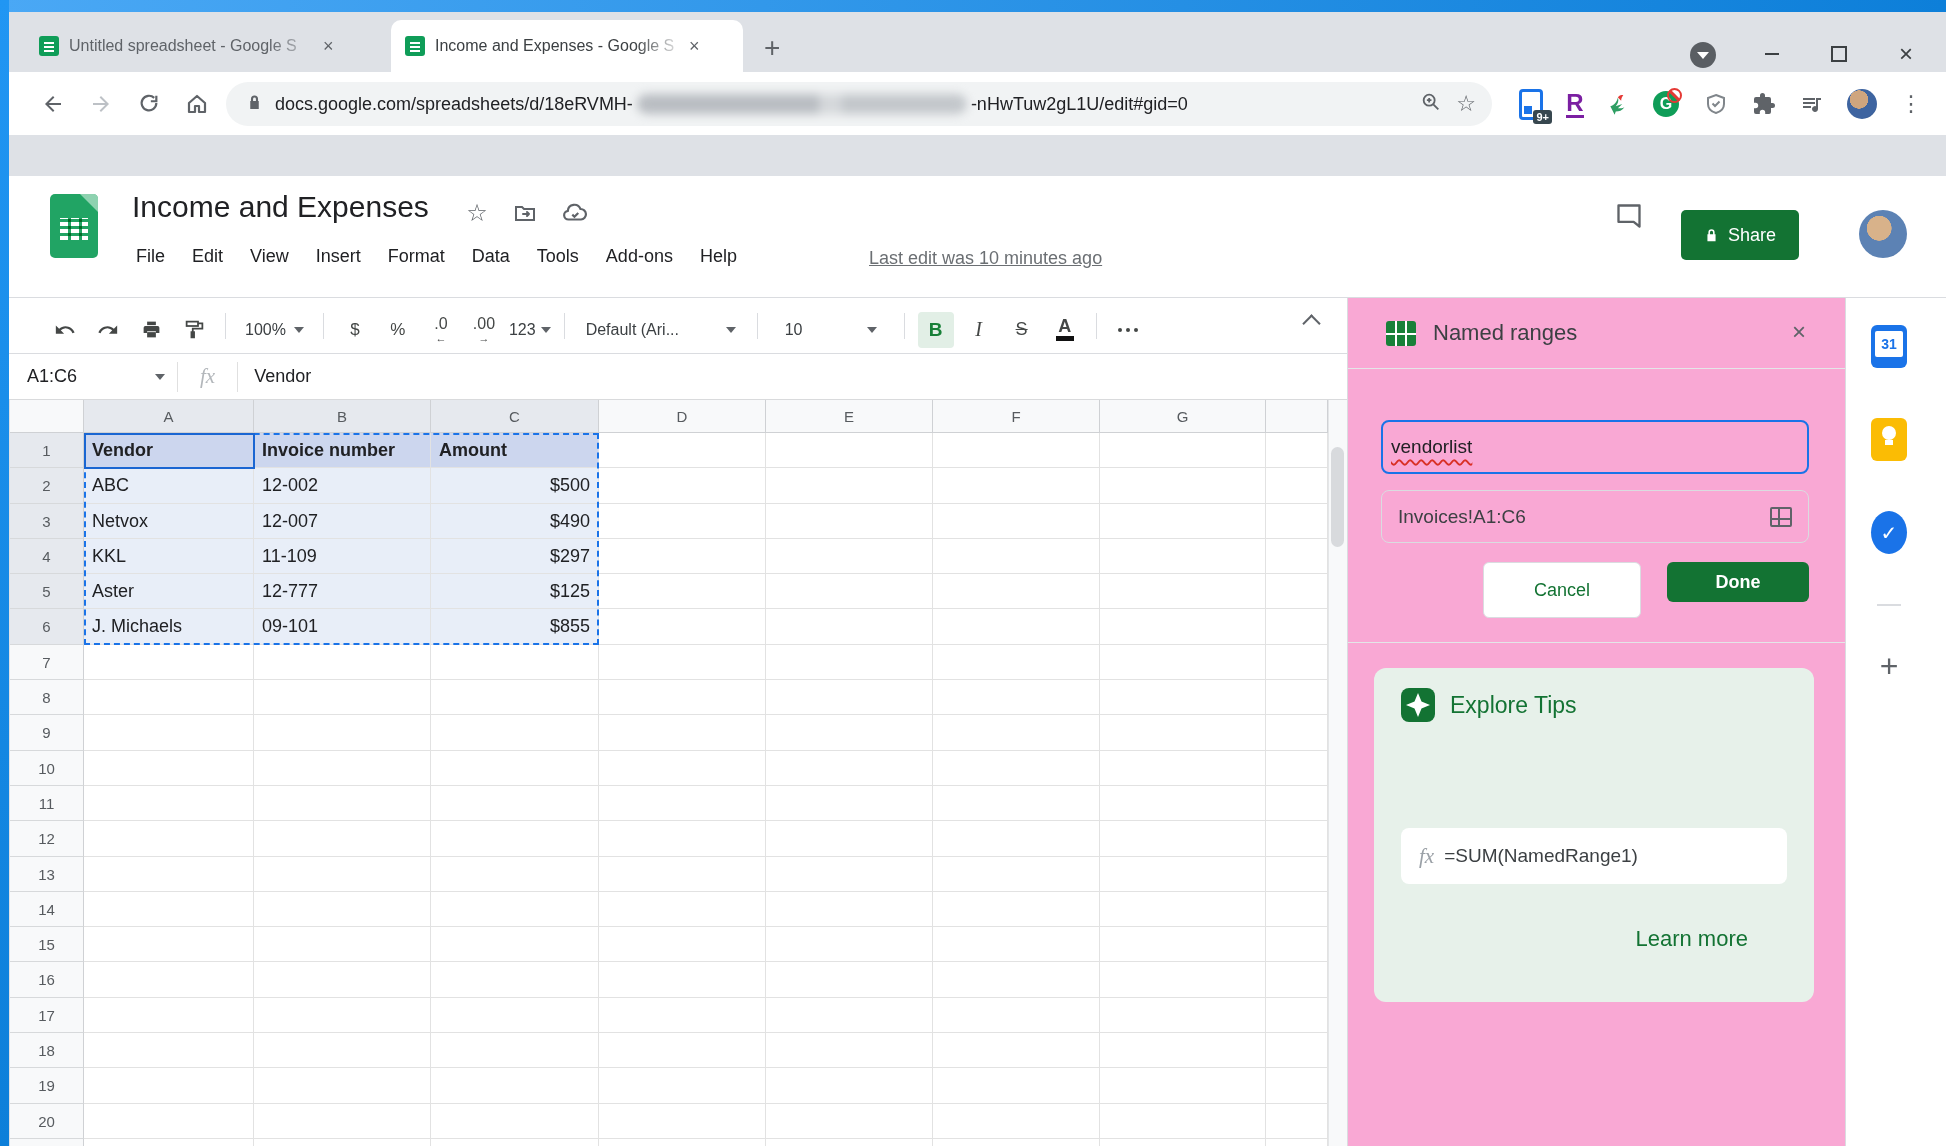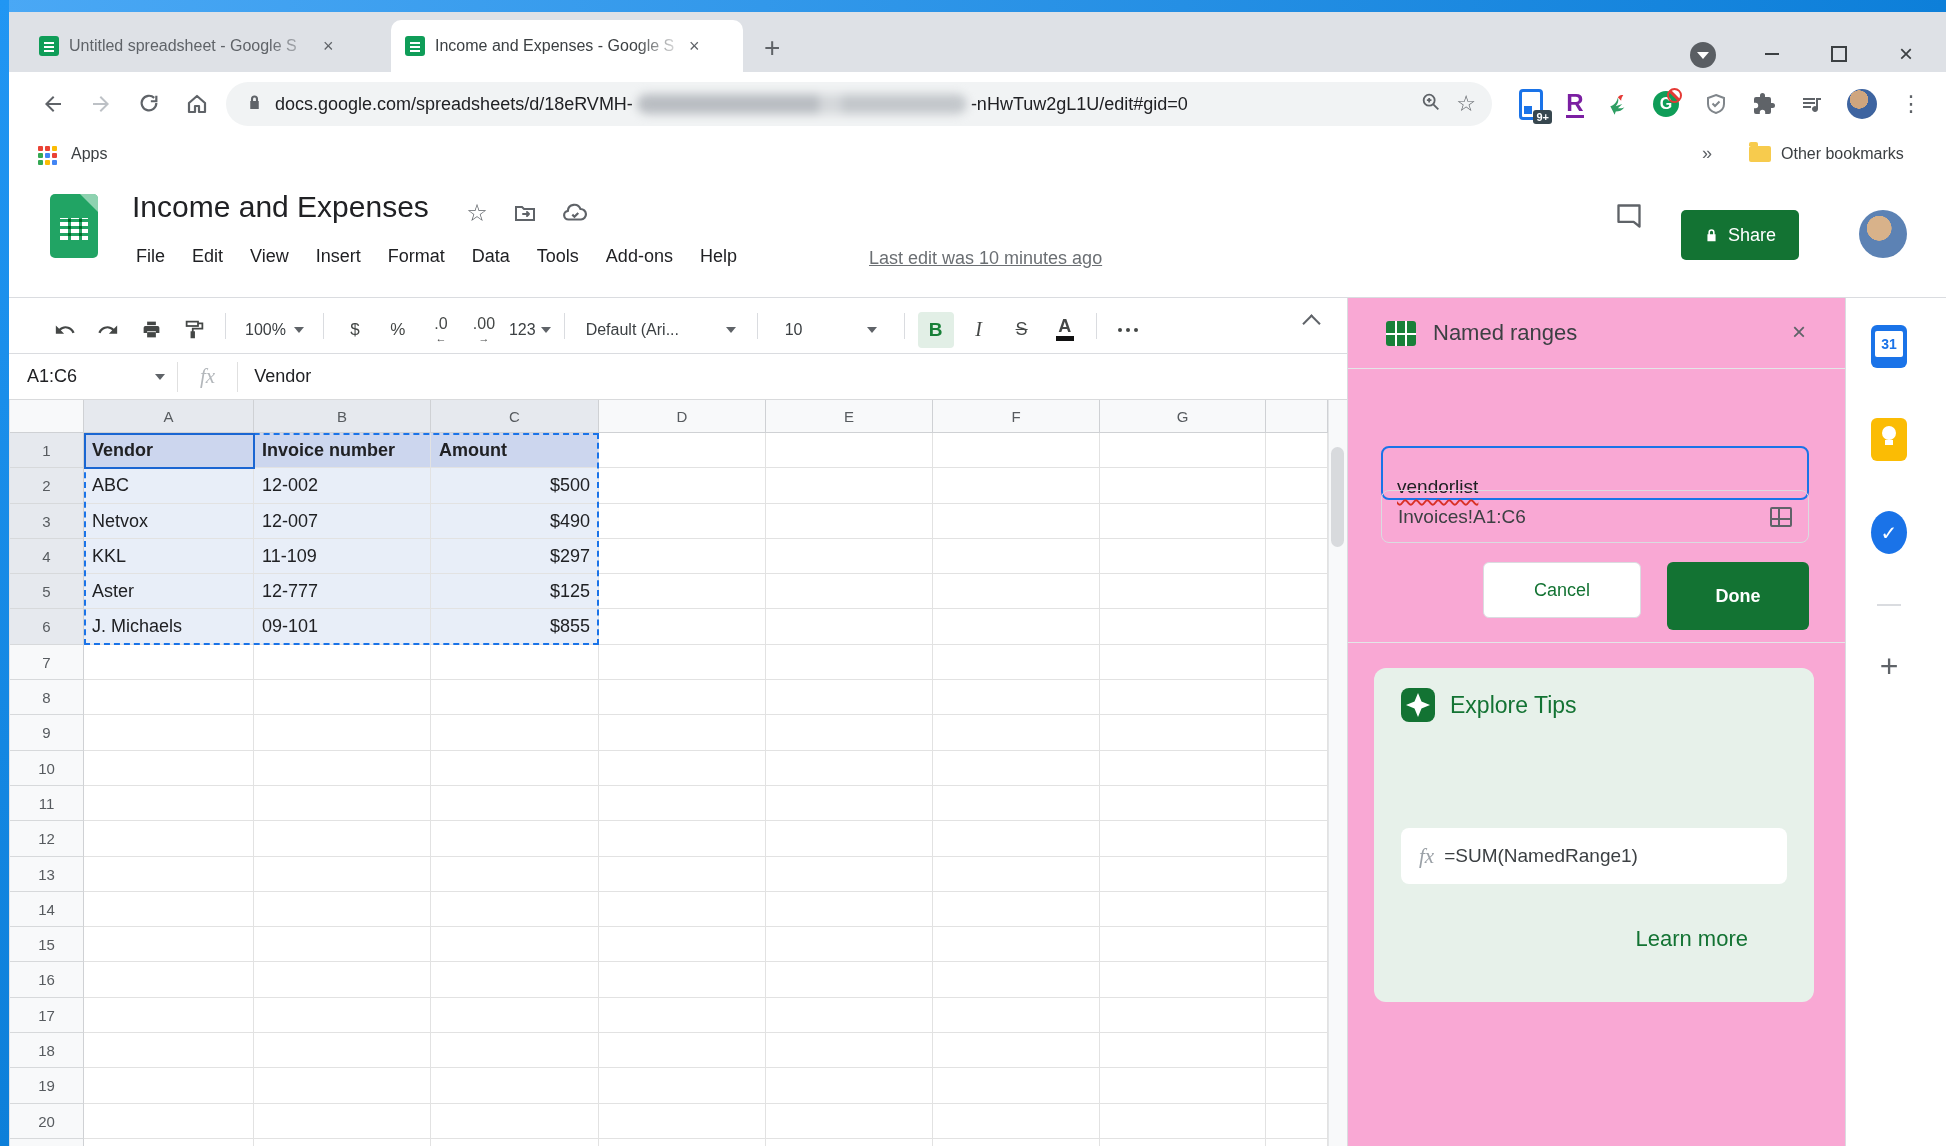--- a/index.html
+++ b/index.html
@@ -139,31 +139,31 @@
   
   #panel{left:1347px;top:298px;width:498px;height:848px;background:#f9a8d4;border-left:1px solid #dadce0;box-sizing:border-box;}
   #panel-head{position:absolute;left:0;top:0;width:498px;height:70px;display:flex;align-items:center;}
   #nr-icon{width:30px;height:25px;margin-left:38px;border-radius:3px;background-color:#188038;
     background-image:linear-gradient(90deg,transparent 0 9px,#fff 9px 11px,transparent 11px 19px,#fff 19px 21px,transparent 21px),
                      linear-gradient(0deg,transparent 0 11px,#fff 11px 13px,transparent 13px);}
   #panel-title{font-size:22px;color:#3c4043;margin-left:17px;}
   #panel-close{position:absolute;right:40px;top:22px;font-size:24px;color:#5f6368;line-height:24px;}
   .pdivider{position:absolute;left:0;width:498px;height:1px;background:#e4e6e8;}
   #name-input{position:absolute;left:33px;top:122px;width:428px;height:54px;border:2px solid #1a73e8;border-radius:8px;
-    box-sizing:border-box;display:flex;align-items:flex-end;padding-left:14px;margin-top:26px;}
+    box-sizing:border-box;display:flex;align-items:center;padding-left:8px;}
   #name-input span{font-size:19px;color:#202124;text-decoration:underline wavy #d93025 2px;text-underline-offset:6px;}
   #range-box{position:absolute;left:33px;top:192px;width:428px;height:53px;border:1px solid #dadce0;border-radius:8px;
     box-sizing:border-box;display:flex;align-items:center;padding:0 16px;}
   #range-box span{font-size:19px;color:#3c4043;}
   #range-grid-icon{margin-left:auto;width:18px;height:16px;border:2px solid #5f6368;border-radius:2px;
     background-image:linear-gradient(90deg,transparent 0 6px,#5f6368 6px 8px,transparent 8px),
                      linear-gradient(0deg,transparent 0 5px,#5f6368 5px 7px,transparent 7px);}
   #btn-cancel{position:absolute;left:135px;top:264px;width:158px;height:56px;border:1px solid #dadce0;border-radius:6px;
     background:#fff;display:flex;align-items:center;justify-content:center;font-size:18px;font-weight:500;color:#137333;box-sizing:border-box;}
-  #btn-done{position:absolute;left:319px;top:264px;width:142px;height:68px;border-radius:6px;background:#137333;
+  #btn-done{position:absolute;left:319px;top:264px;width:142px;height:40px;border-radius:6px;background:#137333;
     display:flex;align-items:center;justify-content:center;font-size:18px;font-weight:600;color:#fff;}
   #tips-card{position:absolute;left:26px;top:370px;width:440px;height:334px;background:#e7f1ea;border-radius:12px;}
   #tips-icon{position:absolute;left:27px;top:20px;width:34px;height:34px;background:#137333;border-radius:8px;}
   #tips-title{position:absolute;left:76px;top:24px;font-size:23px;font-weight:500;color:#137333;}
   #tips-body{position:absolute;left:28px;top:90px;width:398px;font-size:19px;line-height:27px;color:#4d7a66;}
   #tips-pill{position:absolute;left:27px;top:160px;width:386px;height:56px;background:#fff;border-radius:8px;
     display:flex;align-items:center;}
   #tips-pill .fx{padding:0 10px 0 18px;color:#9aa0a6;}
   #tips-pill .formula{font-size:19px;color:#3c4043;}
   #learn-more{position:absolute;right:66px;top:258px;font-size:22px;font-weight:500;color:#137333;}
@@ -288,37 +288,20 @@
         </svg>
     </div>
     <div class="ext" style="left:1836px">
         <span id="chrome-avatar"></span>
       </div>
     <div class="ext" style="left:1885px">
         <span id="menu3">⋮</span>
       </div>
   </div>
 
-  <div class="abs" id="bookmarks">
-    <div id="appsgrid">
-      <i style="background:#ea4335"></i>
-        <i style="background:#ea4335"></i>
-        <i style="background:#fbbc04"></i>
-      <i style="background:#34a853"></i>
-        <i style="background:#4285f4"></i>
-        <i style="background:#ea4335"></i>
-      <i style="background:#34a853"></i>
-        <i style="background:#fbbc04"></i>
-        <i style="background:#4285f4"></i>
-    </div>
-    <span id="apps-label">Apps</span>
-    <span id="bm-chevrons">»</span>
-    <span id="bm-folder"></span>
-    <span id="bm-other">Other bookmarks</span>
-  </div>
 
   <div class="abs" id="sheader">
     <div id="slogo"></div>
     <div id="stitle">Income and Expenses</div>
     <div class="hact" style="left:455px;font-size:24px">☆</div>
     <div class="hact" style="left:503px">
       <svg width="24" height="24" viewBox="0 0 24 24" fill="none" stroke="#5f6368" stroke-width="2">
           <path d="M3 6h6l2 2h10v11H3z"></path>
           <path d="M10 13h6m0 0-2-2m2 2-2 2" stroke-linecap="round"></path>
         </svg>

